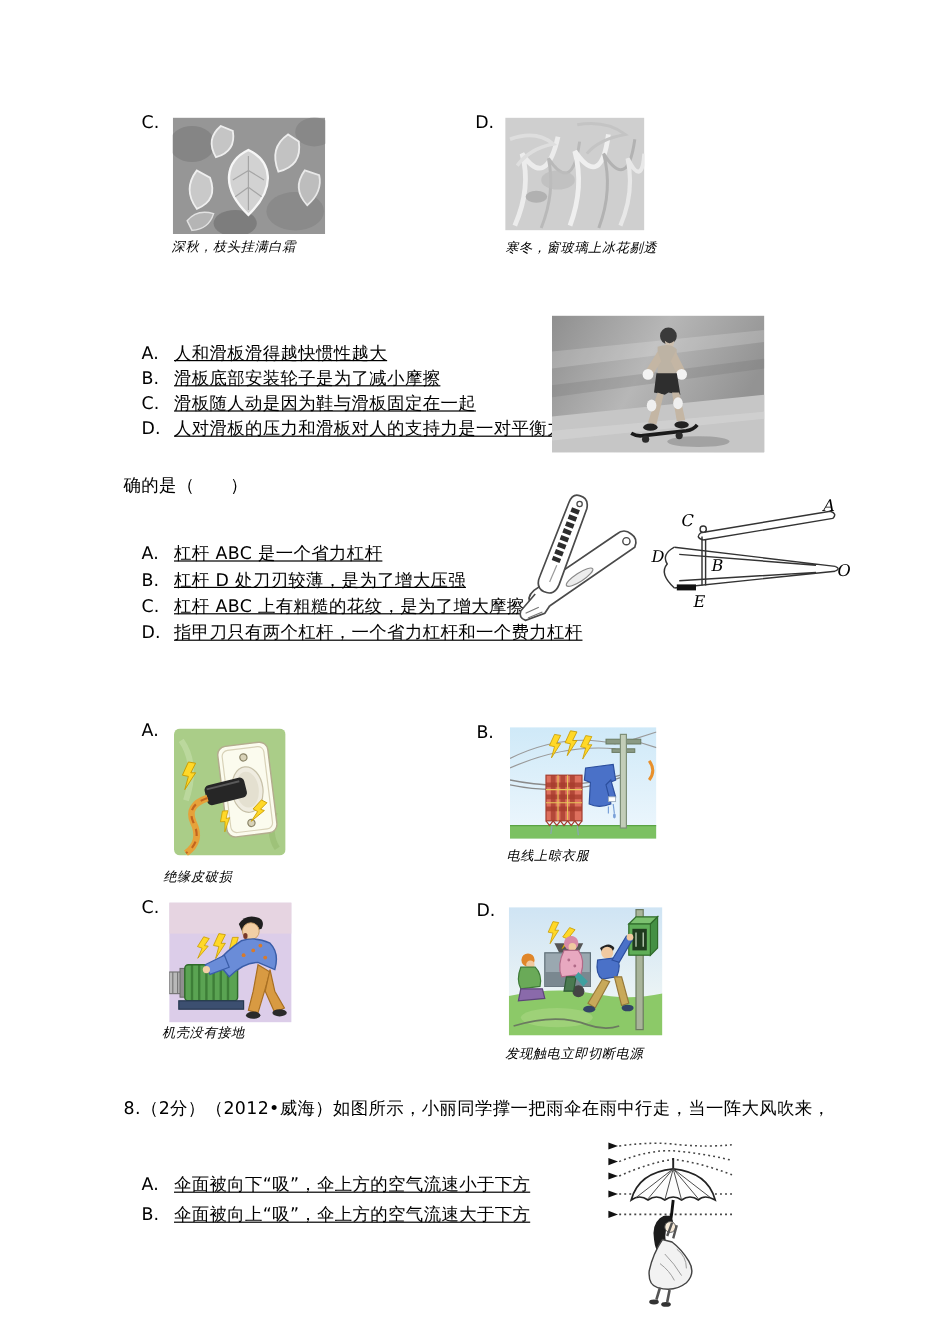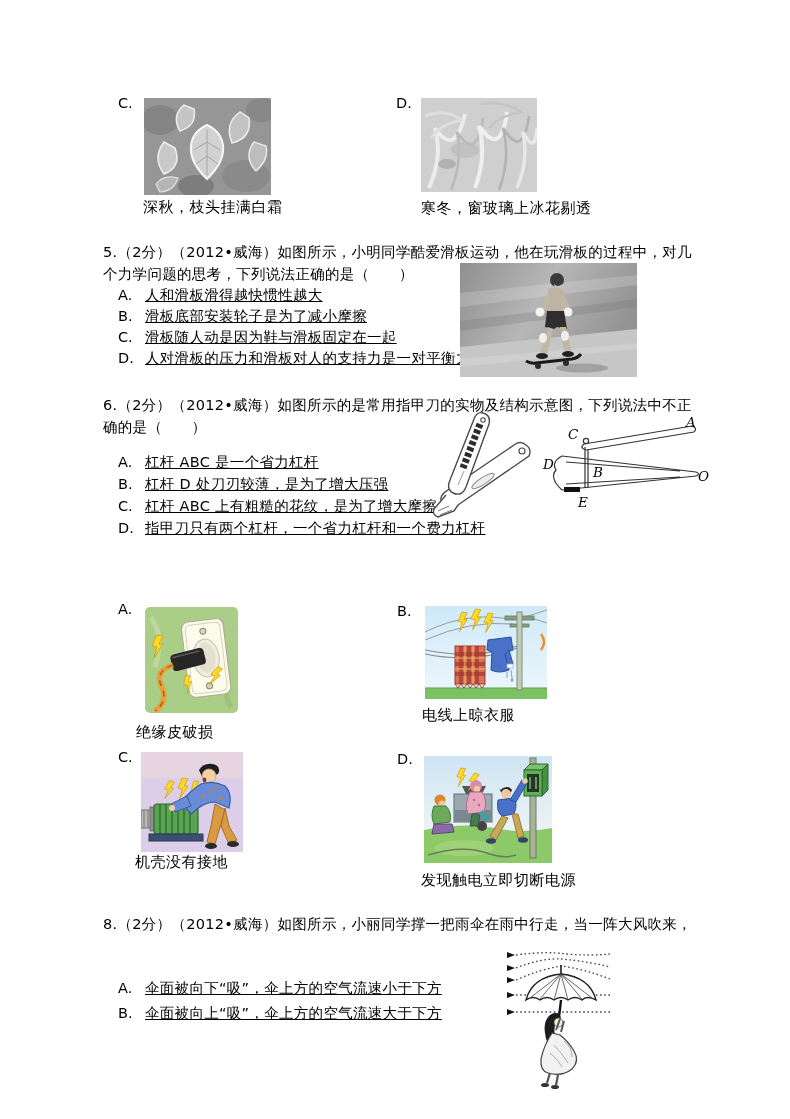--- a/index.html
+++ b/index.html
@@ -4,21 +4,21 @@
 <style>
   html,body{margin:0;padding:0;background:#fff;}
   .page{position:relative;width:790px;height:1119px;background:#fff;overflow:hidden;
         font-family:"DejaVu Sans","Liberation Sans",sans-serif;color:#000;}
   .stem{position:absolute;font-size:14.5px;line-height:21.5px;}
   .stem .line{display:block;white-space:nowrap;letter-spacing:0.3px;}
   .opt{position:absolute;display:flex;font-size:14.5px;line-height:18px;white-space:nowrap;}
   .opt-label{display:inline-block;width:27px;flex:0 0 27px;}
   .opt-text{letter-spacing:0.3px;text-decoration:underline;}
   .flabel{position:absolute;font-size:14.5px;}
-  .caption{position:absolute;font-size:15px;letter-spacing:0.5px;white-space:nowrap;}
+  .caption{position:absolute;font-size:11px;letter-spacing:0.5px;white-space:nowrap;font-style:italic;}
   .fig{position:absolute;}
   .fig svg{display:block;}
   .dlabel{position:absolute;font-family:"DejaVu Serif","Liberation Serif",serif;
           font-style:italic;font-size:13.5px;line-height:13px;}
 </style>
 </head>
 <body>
 
 <div class="page">
 
@@ -51,24 +51,20 @@
       <path d="M78 92 Q90 60 82 30 Q102 62 108 18" stroke="#b2b2b2" stroke-width="2.5" fill="none"></path>
       <path d="M96 90 Q108 62 102 34 Q114 58 116 30" stroke="#e8e8e8" stroke-width="3.5" fill="none"></path>
       <path d="M4 18 Q26 10 40 22 Q20 26 10 40" stroke="#dedede" stroke-width="3" fill="none"></path>
       <path d="M60 6 Q84 2 100 14 Q78 18 68 30" stroke="#c4c4c4" stroke-width="2.5" fill="none"></path>
       <ellipse cx="44" cy="52" rx="14" ry="8" fill="#bdbdbd" opacity="0.8"></ellipse>
       <ellipse cx="26" cy="66" rx="9" ry="5" fill="#a9a9a9" opacity="0.8"></ellipse>
     </svg>
   </div>
   <div class="caption" style="left:421px;top:199px">寒冬，窗玻璃上冰花剔透</div>
 
-  <div class="stem" style="left:103px;top:242px">
-    <span class="line">5.（2分）（2012•威海）如图所示，小明同学酷爱滑板运动，他在玩滑板的过程中，对几</span>
-    <span class="line">个力学问题的思考，下列说法正确的是（　　）</span>
-  </div>
   <div class="opt" style="left:118px;top:286px">
     <span class="opt-label">A.</span>
       <span class="opt-text">人和滑板滑得越快惯性越大</span>
   </div>
   <div class="opt" style="left:118px;top:307px">
     <span class="opt-label">B.</span>
       <span class="opt-text">滑板底部安装轮子是为了减小摩擦</span>
   </div>
   <div class="opt" style="left:118px;top:328px">
     <span class="opt-label">C.</span>
@@ -107,21 +103,20 @@
       <ellipse cx="105" cy="73" rx="4" ry="5" fill="#efefef"></ellipse>
       <ellipse cx="82" cy="93" rx="6" ry="3" fill="#222222"></ellipse>
       <ellipse cx="108" cy="91" rx="6" ry="3" fill="#222222"></ellipse>
       <path d="M66 98 Q71 101 76 100 L112 96 Q118 95 121 91" stroke="#1a1a1a" stroke-width="3" fill="none"></path>
       <circle cx="78" cy="103" r="3" fill="#2a2a2a"></circle>
       <circle cx="106" cy="100" r="3" fill="#2a2a2a"></circle>
     </svg>
   </div>
 
   <div class="stem" style="left:103px;top:395px">
-    <span class="line">6.（2分）（2012•威海）如图所示的是常用指甲刀的实物及结构示意图，下列说法中不正</span>
     <span class="line">确的是（　　）</span>
   </div>
   <div class="opt" style="left:118px;top:453px">
     <span class="opt-label">A.</span>
       <span class="opt-text">杠杆 ABC 是一个省力杠杆</span>
   </div>
   <div class="opt" style="left:118px;top:475px">
     <span class="opt-label">B.</span>
       <span class="opt-text">杠杆 D 处刀刃较薄，是为了增大压强</span>
   </div>

